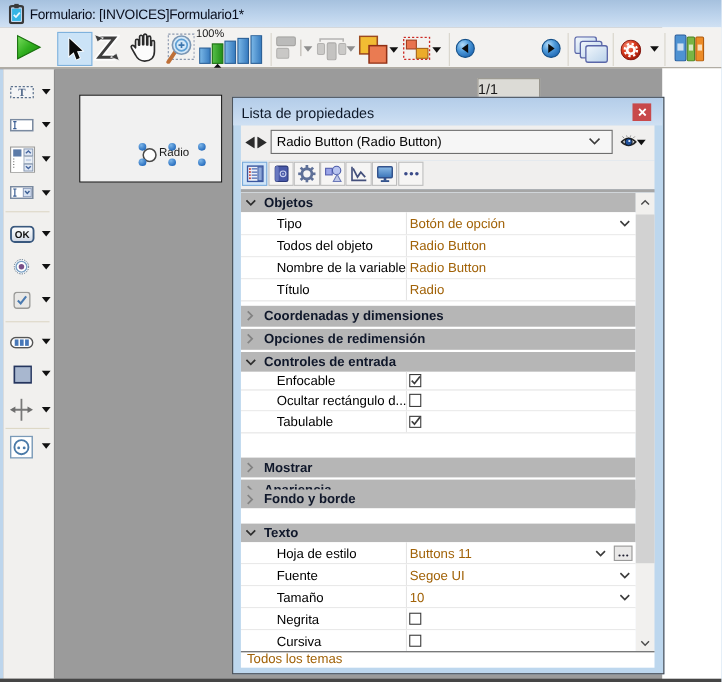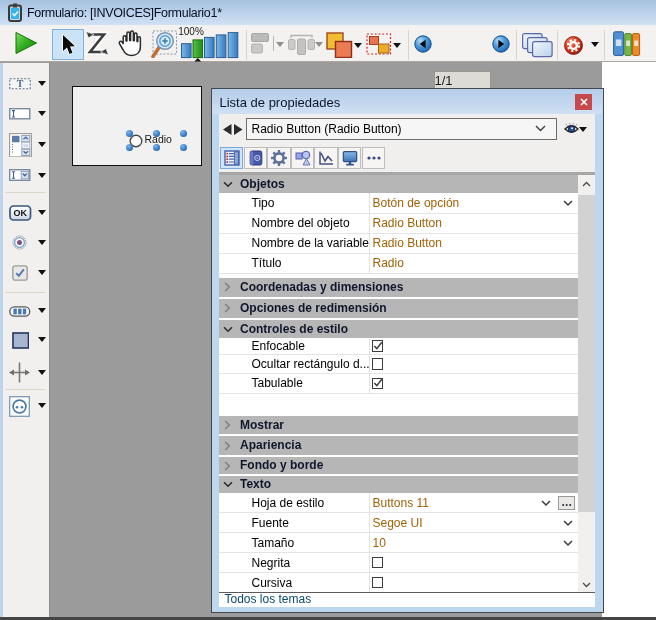--- a/index.html
+++ b/index.html
@@ -22,21 +22,21 @@
   
   #panel{left:211px;top:87.5px;width:392.5px;height:525.5px;background:#bdd7ee;border:1.5px solid #42474e;box-sizing:border-box;}
   #ptitle{left:0;top:0;width:389.5px;height:25.5px;background:linear-gradient(#b4cde9,#c3d8ef 60%,#cfe0f3);}
   #ptitletext{left:7.5px;top:0;height:26px;line-height:27px;font-size:13px;color:#0e1828;}
   #pclose{left:363px;top:5.5px;width:16.5px;height:15.5px;background:#c8494b;}
   #pcombo-row{left:6.5px;top:25.5px;width:376.5px;height:31.5px;background:#f0efee;}
   #ptabs-row{left:6.5px;top:57px;width:376.5px;height:26px;background:#f0efee;}
   #pgrid-strip{left:6.5px;top:83px;width:376.5px;height:3px;background:#a6a6a6;}
   #pgrid{left:6.5px;top:86px;width:359.5px;height:417.5px;background:#fff;overflow:hidden;}
   #pscroll{left:366px;top:86px;width:17px;height:417.5px;background:#f1f0ee;}
-  #pstatus{left:6.5px;top:503.5px;width:376.5px;height:14.5px;background:#fff;border-top:1px solid #5a5a5a;box-sizing:border-box;font-size:12px;line-height:13.5px;color:#0c4a6e;padding-left:6px;}
+  #pstatus{left:6.5px;top:503.5px;width:376.5px;height:14.5px;background:#fff;border-top:1px solid #5a5a5a;box-sizing:border-box;font-size:12px;line-height:13.5px;color:#a16207;padding-left:6px;}
   .hdr{left:0;width:359.5px;background:#b6b6b6;font-weight:bold;font-size:12px;color:#0f172a;}
   .hdr span{position:absolute;left:21.5px;top:50%;transform:translateY(-50%);white-space:nowrap;}
   .row{left:0;width:359.5px;border-bottom:1px solid #e4e4e4;box-sizing:border-box;background:#fff;}
   .rlabel{position:absolute;left:33px;top:50%;transform:translateY(-50%);font-size:12px;color:#000;white-space:nowrap;}
   .rvalue{position:absolute;left:154px;top:50%;transform:translateY(-50%);font-size:12px;color:#a16207;white-space:nowrap;}
   .colline{position:absolute;left:150.5px;top:0;width:1px;height:100%;background:#e4e4e4;}
   .cb{position:absolute;left:153px;top:3px;width:9.5px;height:9.5px;border:1.5px solid #3c3c3c;background:#fff;}
   .cb svg{position:absolute;left:0;top:-0.5px;}
   .dots svg{position:absolute;left:0;top:0;}
   .dots{position:absolute;width:17.5px;height:14.5px;background:#e9e8e7;border:1px solid #9a9a9a;box-sizing:border-box;}
@@ -382,21 +382,21 @@
       <div class="abs row" style="top:18.5px;height:20.5px">
           <div class="colline"></div>
         <div class="rlabel">Tipo</div>
           <div class="rvalue">Botón de opción</div>
         <svg style="position:absolute;left:344px;top:7px" width="10" height="7" viewBox="0 0 10 7">
             <path d="M1,1 L5,5 L9,1" fill="none" stroke="#3c3c3c" stroke-width="1.5"></path>
           </svg>
         </div>
       <div class="abs row" style="top:39px;height:20px">
           <div class="colline"></div>
-        <div class="rlabel">Nombre del objeto</div>
+        <div class="rlabel">Todos del objeto</div>
           <div class="rvalue">Radio Button</div>
         </div>
       <div class="abs row" style="top:59px;height:20px">
           <div class="colline"></div>
         <div class="rlabel">Nombre de la variable</div>
           <div class="rvalue">Radio Button</div>
         </div>
       <div class="abs row" style="top:79px;height:20px">
           <div class="colline"></div>
         <div class="rlabel">Título</div>
@@ -411,21 +411,21 @@
       <div class="abs hdr" style="top:124px;height:19px">
         <svg style="position:absolute;left:5.5px;top:4.5px" width="7" height="10" viewBox="0 0 7 10">
             <path d="M1.2,1 L5.2,5 L1.2,9" fill="none" stroke="#828282" stroke-width="1.6"></path>
           </svg>
         <span>Opciones de redimensión</span>
         </div>
       <div class="abs hdr" style="top:145px;height:18.5px">
         <svg style="position:absolute;left:4px;top:6px" width="10" height="7" viewBox="0 0 10 7">
             <path d="M1,1.2 L5,5.2 L9,1.2" fill="none" stroke="#2e2e2e" stroke-width="1.6"></path>
           </svg>
-        <span>Controles de estilo</span>
+        <span>Controles de entrada</span>
         </div>
       <div class="abs row" style="top:180px;height:19.5px">
           <div class="colline"></div>
         <div class="rlabel">Ocultar rectángulo d...</div>
         <div class="cb" style="top:3.5px"></div>
         </div>
       <div class="abs row" style="top:163.5px;height:16.5px">
           <div class="colline"></div>
         <div class="rlabel">Enfocable</div>
         <div class="cb" style="top:2px">
@@ -448,21 +448,21 @@
             <path d="M1.2,1 L5.2,5 L1.2,9" fill="none" stroke="#828282" stroke-width="1.6"></path>
           </svg>
         <span>Mostrar</span>
         </div>
       <div class="abs hdr" style="top:261.5px;height:18.5px">
         <svg style="position:absolute;left:5.5px;top:4.5px" width="7" height="10" viewBox="0 0 7 10">
             <path d="M1.2,1 L5.2,5 L1.2,9" fill="none" stroke="#828282" stroke-width="1.6"></path>
           </svg>
         <span>Apariencia</span>
         </div>
-      <div class="abs hdr" style="top:282px;height:17.5px">
+      <div class="abs hdr" style="top:270px;height:17.5px">
         <svg style="position:absolute;left:5.5px;top:4px" width="7" height="10" viewBox="0 0 7 10">
             <path d="M1.2,1 L5.2,5 L1.2,9" fill="none" stroke="#828282" stroke-width="1.6"></path>
           </svg>
         <span>Fondo y borde</span>
         </div>
       <div class="abs hdr" style="top:301px;height:17.5px">
         <svg style="position:absolute;left:4px;top:5.5px" width="10" height="7" viewBox="0 0 10 7">
             <path d="M1,1.2 L5,5.2 L9,1.2" fill="none" stroke="#2e2e2e" stroke-width="1.6"></path>
           </svg>
         <span>Texto</span>

